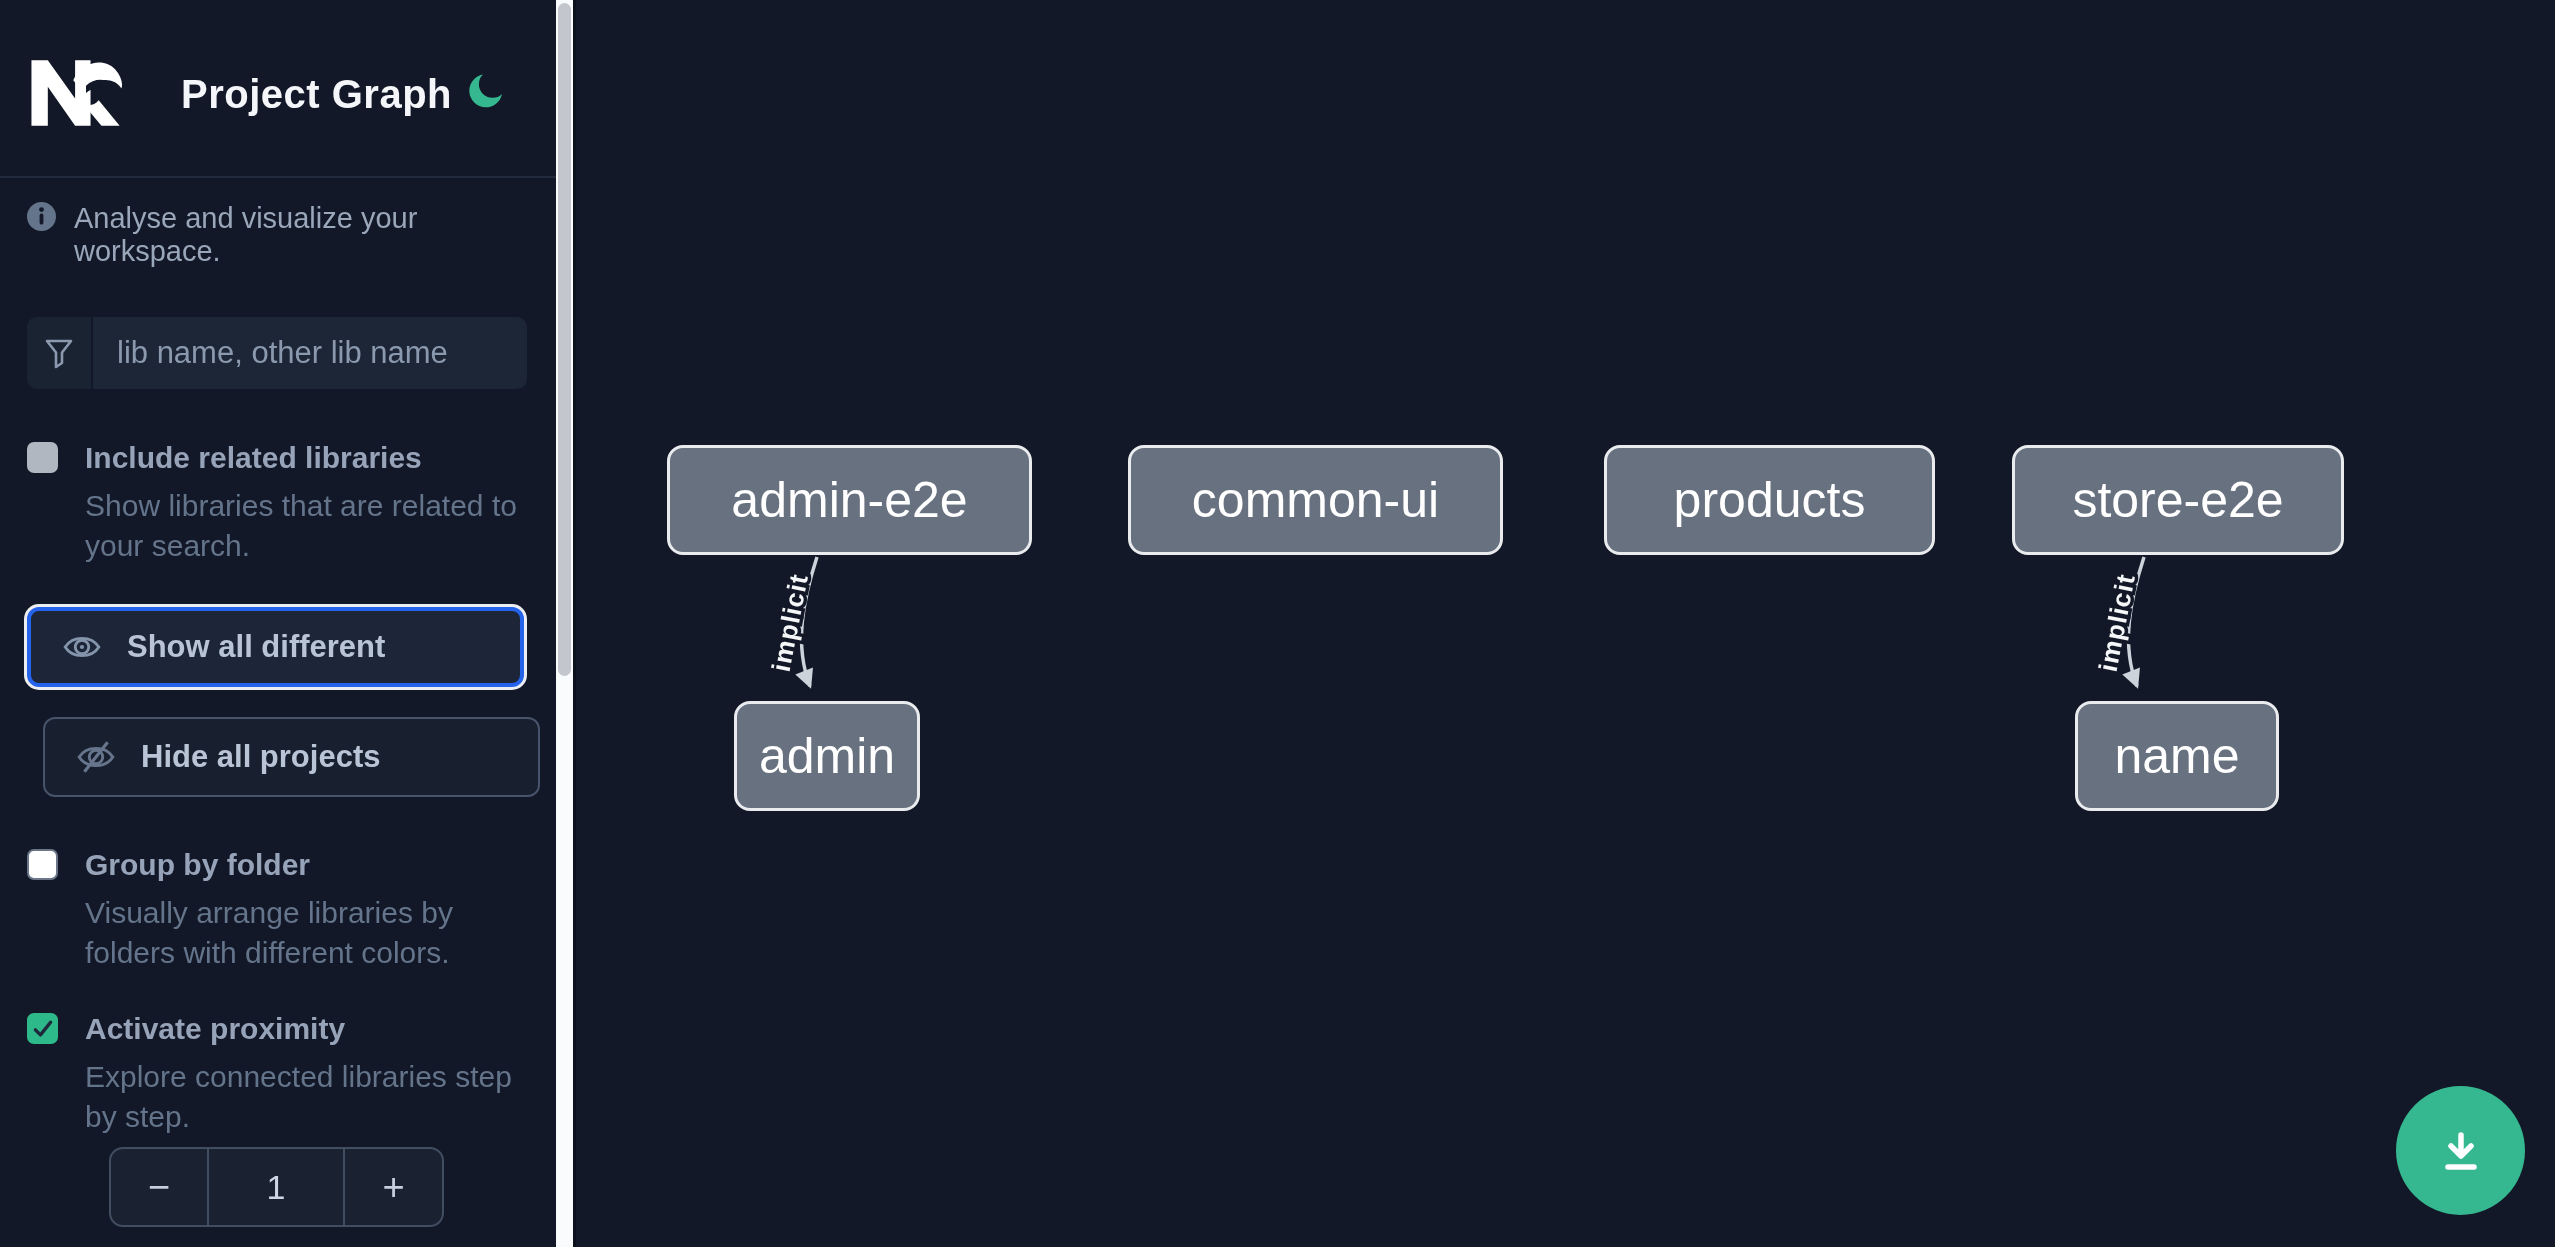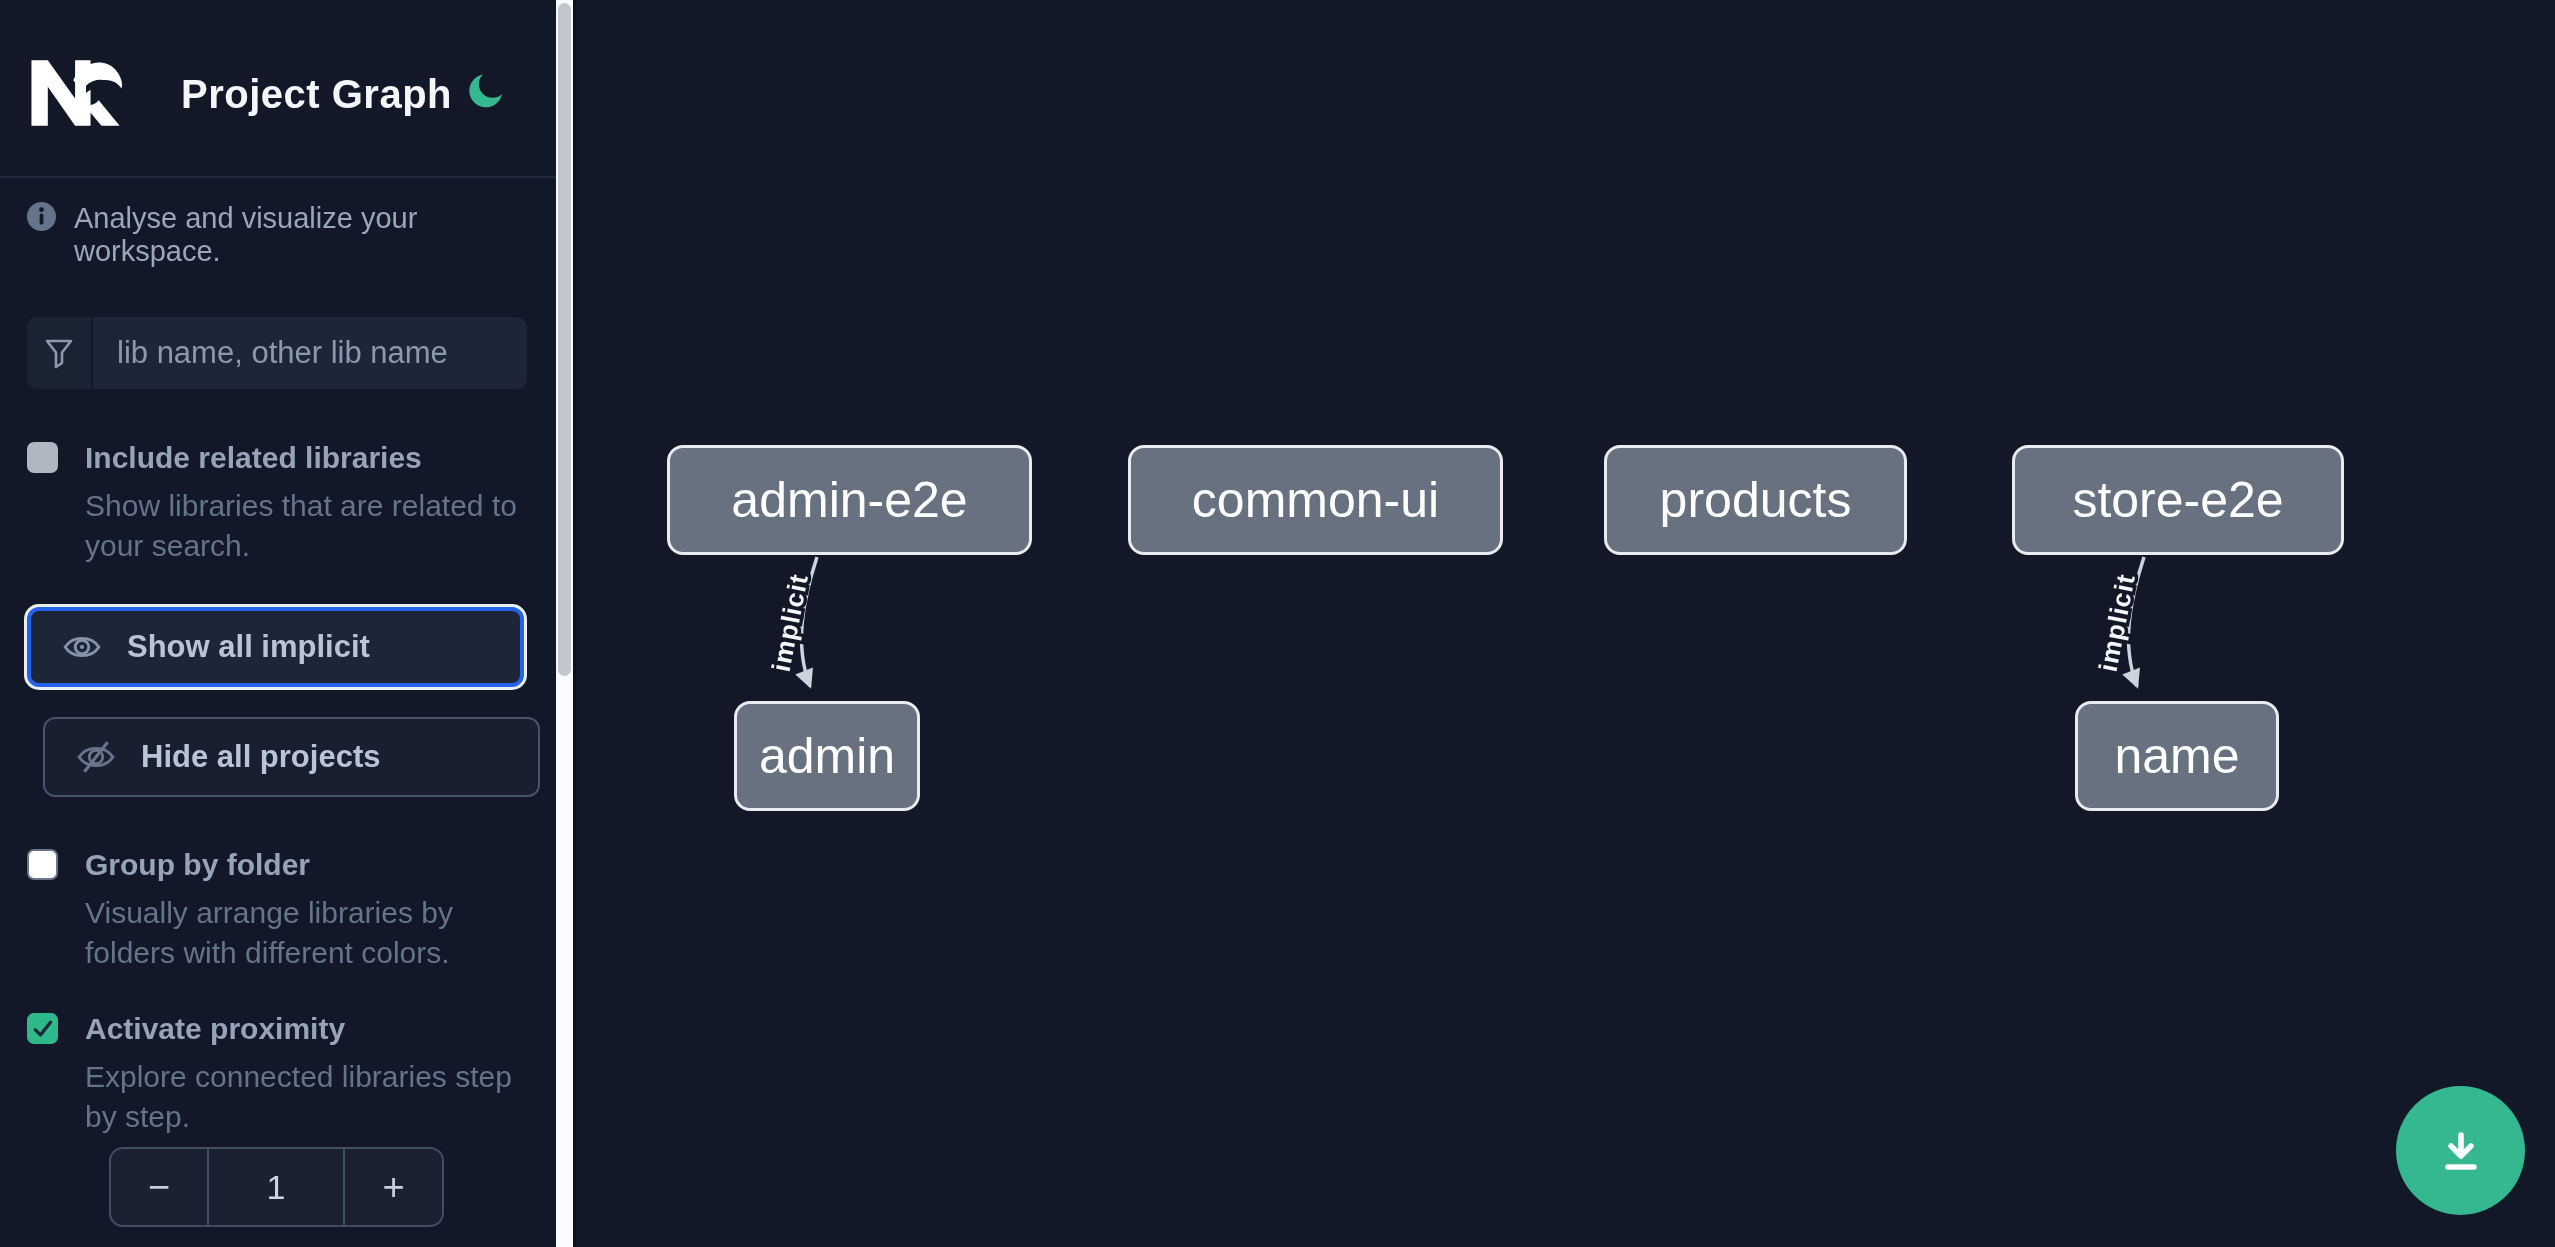--- a/index.html
+++ b/index.html
@@ -100,21 +100,21 @@
         <div class="tgl-desc">Show libraries that are related to your search.</div>
       </div>
     </div>
 
     <button class="sb-btn btn-focused" style="top:607px;">
       <svg width="40" height="40" viewBox="0 0 38 38">
         <path d="M3 19 C10 8 28 8 35 19 C28 30 10 30 3 19 Z" fill="none" stroke="#8494ab" stroke-width="2.7"></path>
         <circle cx="19" cy="19" r="6.4" fill="none" stroke="#8494ab" stroke-width="2.7"></circle>
         <circle cx="19" cy="19" r="2" fill="#8494ab"></circle>
       </svg>
-      <span class="btn-label">Show all implicit</span>
+      <span class="btn-label">Show all different</span>
     </button>
 
     <button class="sb-btn btn-plain" style="top:717px;">
       <svg width="40" height="40" viewBox="0 0 38 38">
         <path d="M3 19 C10 8 28 8 35 19 C28 30 10 30 3 19 Z" fill="none" stroke="#67758c" stroke-width="2.7"></path>
         <circle cx="19" cy="19" r="6.4" fill="none" stroke="#67758c" stroke-width="2.7"></circle>
         <line x1="8" y1="33" x2="30" y2="5" stroke="#67758c" stroke-width="3"></line>
       </svg>
       <span class="btn-label">Hide all projects</span>
     </button>
@@ -160,21 +160,21 @@
         </marker>
       </defs>
       <path d="M241 557 C 227 600 218 645 234 686" fill="none" stroke="#cdd3db" stroke-width="3.5" marker-end="url(#arrow)"></path>
       <path d="M1568 557 C 1554 600 1545 645 1561 686" fill="none" stroke="#cdd3db" stroke-width="3.5" marker-end="url(#arrow)"></path>
       <text class="edge-label" x="216" y="623" transform="rotate(-79 216 623)">implicit</text>
       <text class="edge-label" x="1543" y="623" transform="rotate(-79 1543 623)">implicit</text>
     </svg>
 
     <div class="gnode" style="left:91px;top:445px;width:365px;">admin-e2e</div>
     <div class="gnode" style="left:552px;top:445px;width:375px;">common-ui</div>
-    <div class="gnode" style="left:1028px;top:445px;width:303px;">products</div>
+    <div class="gnode" style="left:1028px;top:445px;width:331px;">products</div>
     <div class="gnode" style="left:1436px;top:445px;width:332px;">store-e2e</div>
     <div class="gnode" style="left:158px;top:701px;width:186px;">admin</div>
     <div class="gnode" style="left:1499px;top:701px;width:204px;">name</div>
 
     <button class="fab">
       <svg width="54" height="54" viewBox="0 0 54 54">
         <line x1="27" y1="11" x2="27" y2="31" stroke="#ffffff" stroke-width="5.5" stroke-linecap="round"></line>
         <polyline points="17,22 27,32 37,22" fill="none" stroke="#ffffff" stroke-width="5.5" stroke-linecap="round" stroke-linejoin="round"></polyline>
         <line x1="14" y1="43" x2="40" y2="43" stroke="#ffffff" stroke-width="5.5" stroke-linecap="round"></line>
       </svg>

